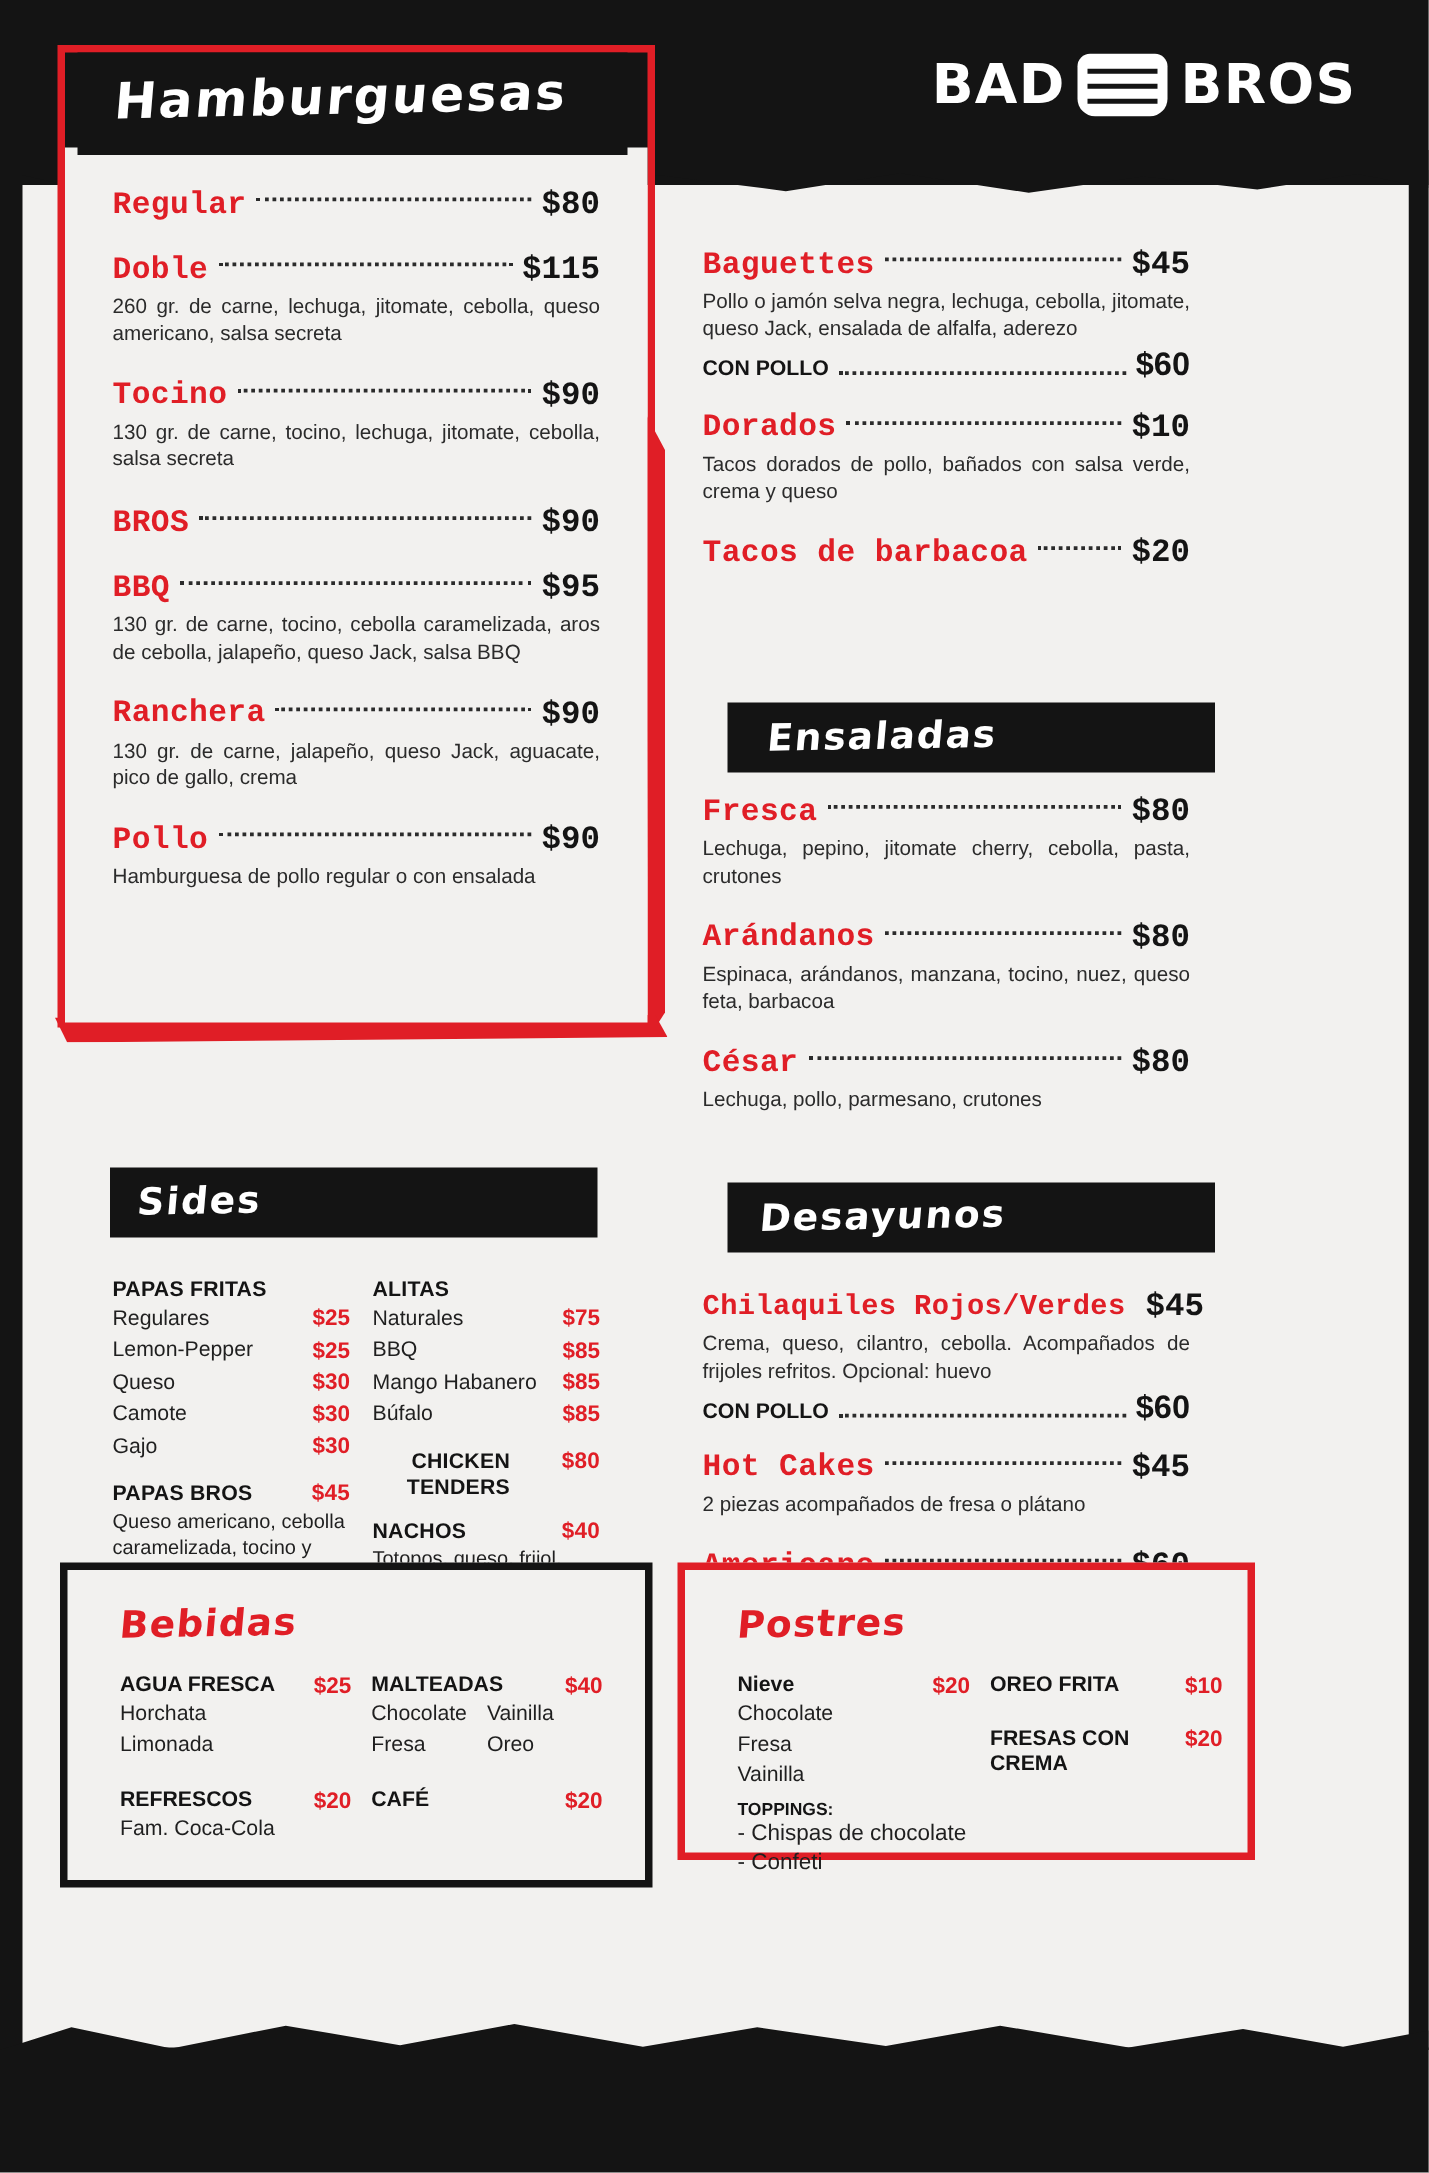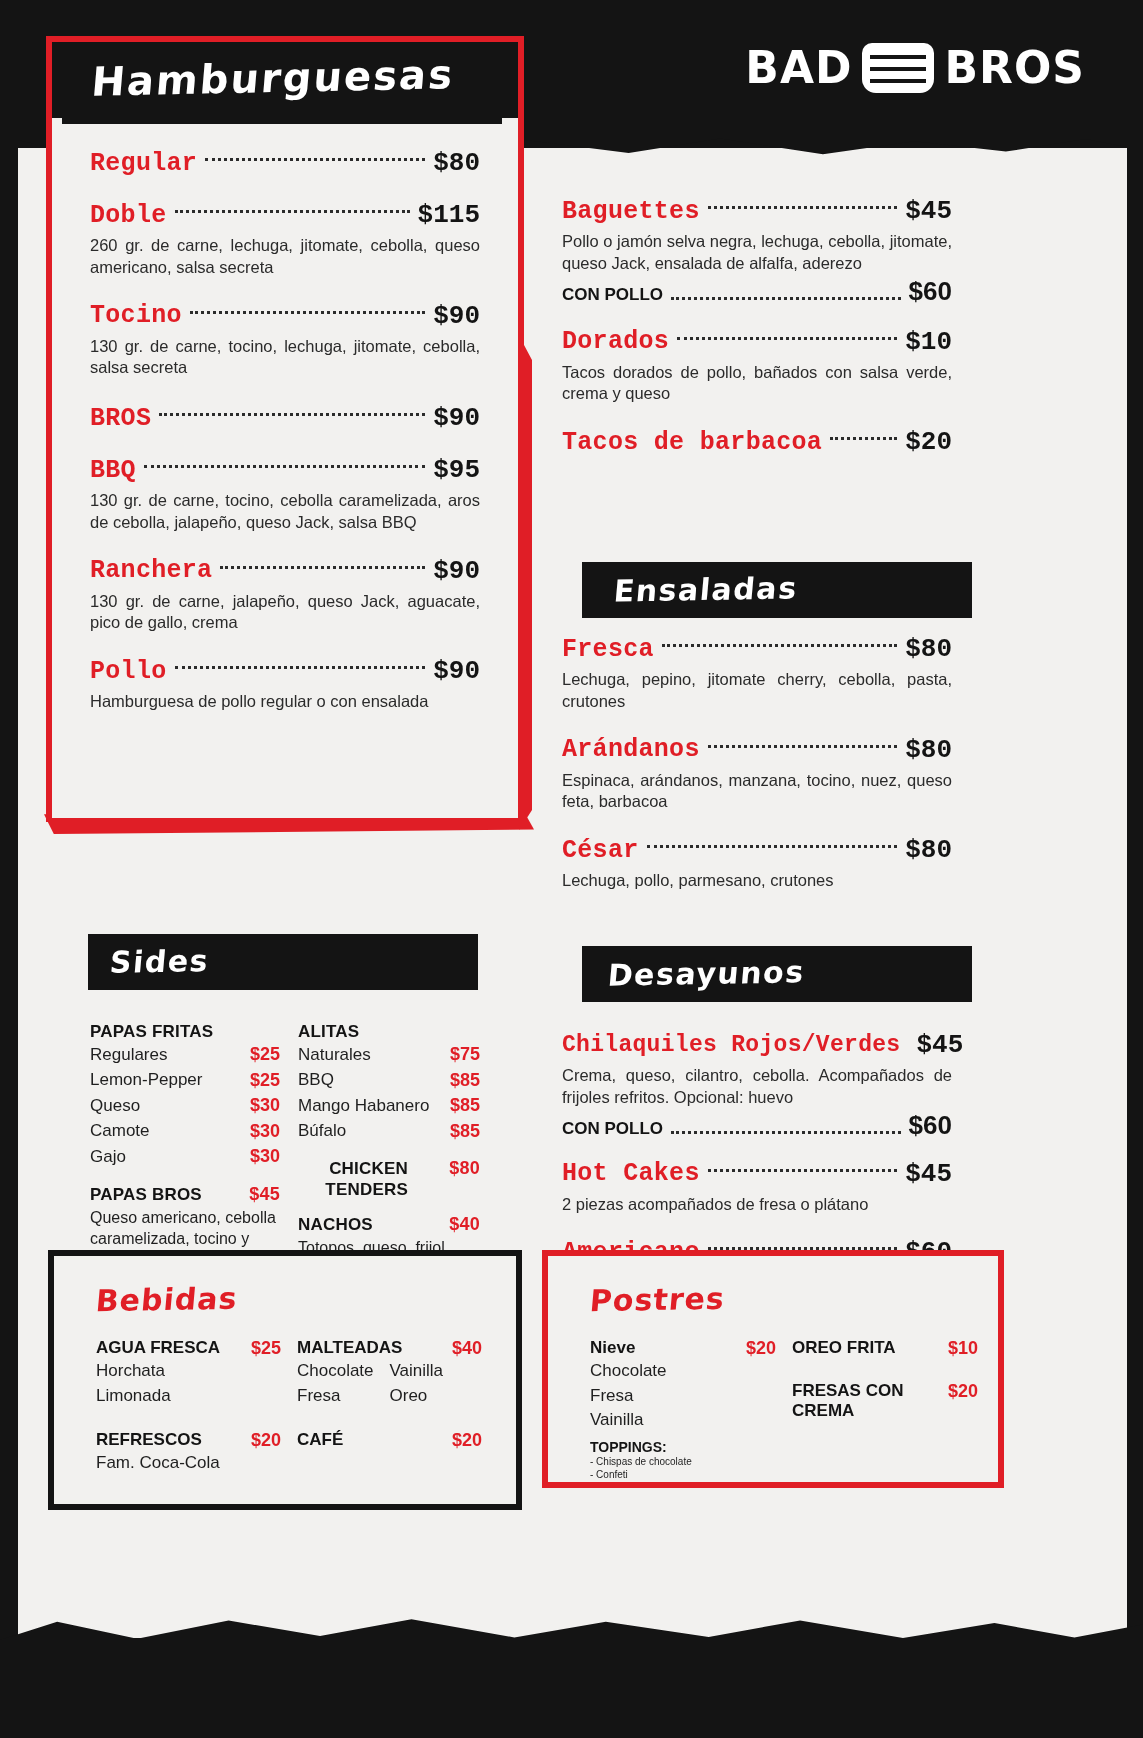--- a/index.html
+++ b/index.html
@@ -139,21 +139,21 @@
     transform: skewX(-6deg) rotate(-1deg); z-index:4;
   }
   .two-col { display:flex; gap:16px; }
   .bcol { flex:1; }
   .b-head { display:flex; justify-content:space-between; font-weight:bold; font-size:17px; color:#141414; }
   .b-head .p { color:#e01e26; font-size:18px; }
   .b-line { font-size:17px; color:#1f1f1f; line-height:1.45; }
   .b-two { display:flex; }
   .b-two span { width:50%; }
   .topping-head { font-weight:bold; font-size:14px; color:#141414; margin-top:6px; }
-  .topping { font-size:10px; color:#1f1f1f; line-height:1.3; }
+  .topping { font-size:18px; color:#1f1f1f; line-height:1.3; }
 
   .red-swoosh {
     position:absolute; left:516px; top:330px; width:16px; height:500px;
     background:#e01e26; z-index:0;
     clip-path: polygon(0 0, 100% 6%, 100% 96%, 20% 100%);
   }
   .red-swoosh2 {
     position:absolute; left:44px; top:812px; width:490px; height:22px;
     background:#e01e26; z-index:0;
     clip-path: polygon(0 10%, 98% 0, 100% 80%, 2% 100%);

